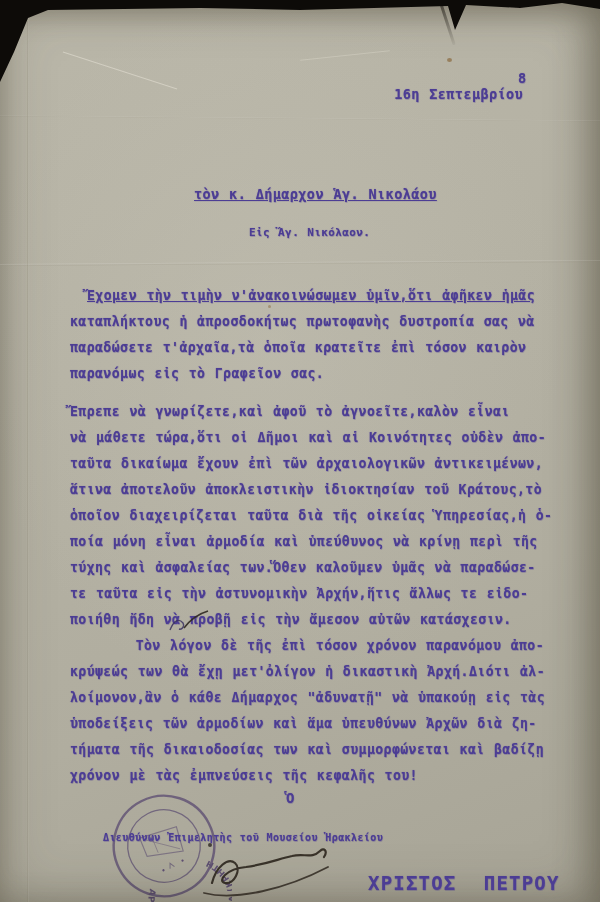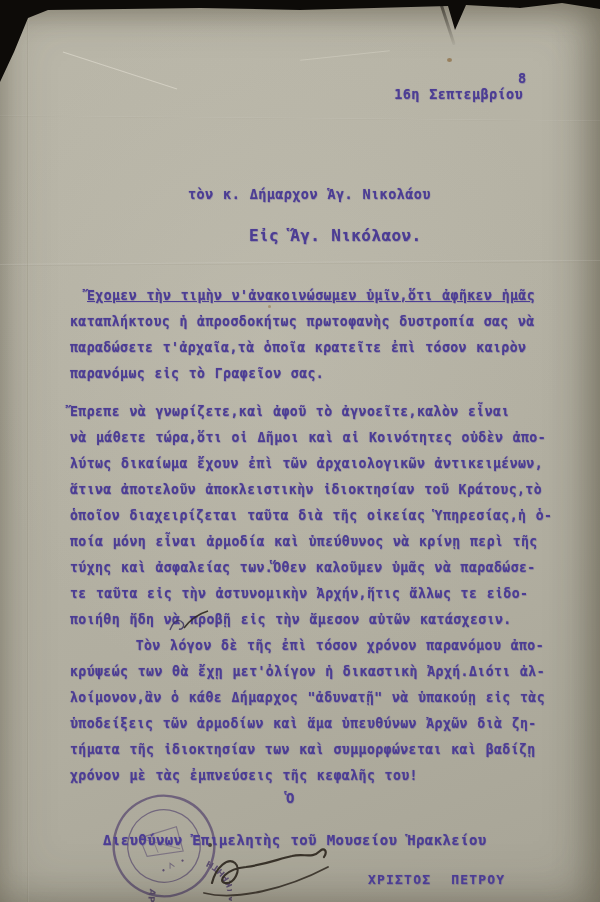--- a/index.html
+++ b/index.html
@@ -44,30 +44,30 @@
     position:absolute;
     color:#4c3d94;
     font-weight:bold;
     letter-spacing:0.4px;
     word-spacing:1px;
     white-space:pre;
     text-shadow:0 0 1px rgba(76,61,148,0.55), 0.5px 0.5px 0 rgba(76,61,148,0.25);
   }
   .date-line{top:70px;left:337px;font-size:13.5px;}
   .date-num{position:absolute;left:181px;top:0;}
-  .recipient-1{top:186px;left:188px;font-size:13.5px;}
-  .recipient-2{top:226px;left:249px;font-size:16px;}
+  .recipient-1{top:186px;left:194px;font-size:13.5px;text-decoration:underline;}
+  .recipient-2{top:226px;left:249px;font-size:11px;}
   .body-text{top:283px;left:70px;width:474px;font-size:13.2px;line-height:26px;white-space:normal;}
   .body-text .tline{white-space:pre;}
   .para-2{margin-top:12px;}
   .para-1 .tline:first-child{padding-left:17px;text-decoration:underline;}
   .para-3 .tline:first-child{padding-left:47px;text-align:right;}
   .closing-o{top:790px;left:286px;font-size:14px;}
-  .title-line{top:832px;left:103px;font-size:14px;z-index:3;}
-  .name-line{top:872px;left:368px;font-size:13px;letter-spacing:1.2px;}
+  .title-line{top:832px;left:103px;font-size:10px;z-index:3;}
+  .name-line{top:872px;left:368px;font-size:19px;letter-spacing:1.2px;}
 
   .stamp{position:absolute;left:96px;top:790px;width:136px;height:112px;z-index:2;mix-blend-mode:multiply;opacity:.92;}
   .signature{position:absolute;left:202px;top:845px;width:132px;height:57px;z-index:4;}
   .correction{position:absolute;left:166px;top:610px;width:44px;height:26px;z-index:4;}
 </style>
 </head>
 <body>
 
 <div class="scene">
   <div class="paper">
@@ -91,34 +91,34 @@
     <div class="typed body-text">
       <div class="paragraph para-1">
           <div class="tline">Ἔχομεν τὴν τιμὴν ν'ἀνακοινώσωμεν ὑμῖν,ὅτι ἀφῆκεν ἡμᾶς</div>
           <div class="tline">καταπλήκτους ἡ ἀπροσδοκήτως πρωτοφανὴς δυστροπία σας νὰ</div>
           <div class="tline">παραδώσετε τ'ἀρχαῖα,τὰ ὁποῖα κρατεῖτε ἐπὶ τόσον καιρὸν</div>
           <div class="tline">παρανόμως εἰς τὸ Γραφεῖον σας.</div>
         </div>
       <div class="paragraph para-2">
           <div class="tline">Ἔπρεπε νὰ γνωρίζετε,καὶ ἀφοῦ τὸ ἀγνοεῖτε,καλὸν εἶναι</div>
           <div class="tline">νὰ μάθετε τώρα,ὅτι οἱ Δῆμοι καὶ αἱ Κοινότητες οὐδὲν ἀπο-</div>
-          <div class="tline">λύτως δικαίωμα ἔχουν ἐπὶ τῶν ἀρχαιολογικῶν ἀντικειμένων,</div>
+          <div class="tline">ταῦτα δικαίωμα ἔχουν ἐπὶ τῶν ἀρχαιολογικῶν ἀντικειμένων,</div>
           <div class="tline">ἅτινα ἀποτελοῦν ἀποκλειστικὴν ἰδιοκτησίαν τοῦ Κράτους,τὸ</div>
           <div class="tline">ὁποῖον διαχειρίζεται ταῦτα διὰ τῆς οἰκείας Ὑπηρεσίας,ἡ ὁ-</div>
           <div class="tline">ποία μόνη εἶναι ἁρμοδία καὶ ὑπεύθυνος νὰ κρίνῃ περὶ τῆς</div>
           <div class="tline">τύχης καὶ ἀσφαλείας των.Ὅθεν καλοῦμεν ὑμᾶς νὰ παραδώσε-</div>
           <div class="tline">τε ταῦτα εἰς τὴν ἀστυνομικὴν Ἀρχήν,ἥτις ἄλλως τε εἰδο-</div>
           <div class="tline">ποιήθη ἤδη νὰ προβῇ εἰς τὴν ἄμεσον αὐτῶν κατάσχεσιν.</div>
         </div>
       <div class="paragraph para-3">
           <div class="tline">Τὸν λόγον δὲ τῆς ἐπὶ τόσον χρόνον παρανόμου ἀπο-</div>
           <div class="tline">κρύψεώς των θὰ ἔχῃ μετ'ὀλίγον ἡ δικαστικὴ Ἀρχή.Διότι ἀλ-</div>
           <div class="tline">λοίμονον,ἂν ὁ κάθε Δήμαρχος "ἀδυνατῇ" νὰ ὑπακούῃ εἰς τὰς</div>
           <div class="tline">ὑποδείξεις τῶν ἁρμοδίων καὶ ἅμα ὑπευθύνων Ἀρχῶν διὰ ζη-</div>
-          <div class="tline">τήματα τῆς ἰδιοκτησίαν των καὶ συμμορφώνεται καὶ βαδίζῃ</div>
+          <div class="tline">τήματα τῆς δικαιοδοσίας των καὶ συμμορφώνεται καὶ βαδίζῃ</div>
           <div class="tline">χρόνον μὲ τὰς ἐμπνεύσεις τῆς κεφαλῆς του!</div>
         </div>
     </div>
 
     <svg class="correction" viewBox="0 0 44 26">
       <path d="M4,20 C8,10 13,8 17,13 C19,16 16,20 13,19" fill="none" stroke="#3a3160" stroke-width="1.4" opacity="0.85"></path>
       <path d="M18,18 C24,10 32,4 42,1" fill="none" stroke="#2f2820" stroke-width="1.6" opacity="0.9"></path>
     </svg>
 
     <div class="typed closing-o">Ὁ</div>

